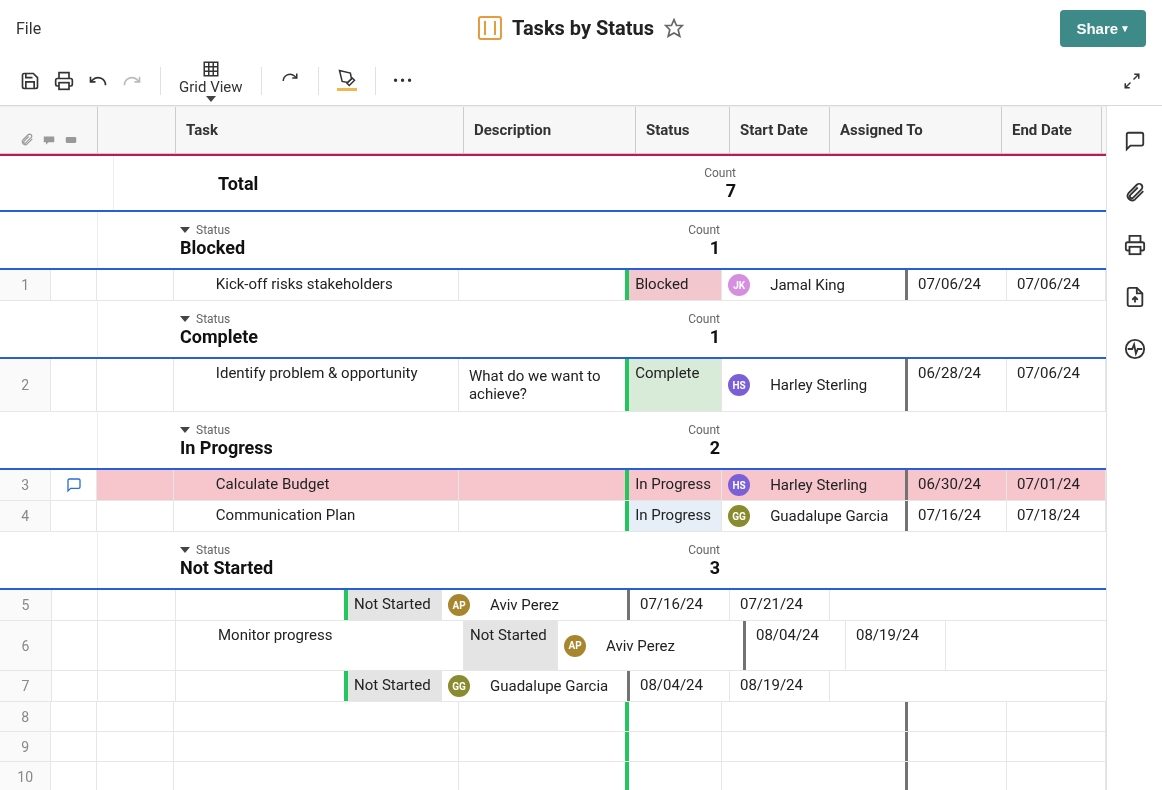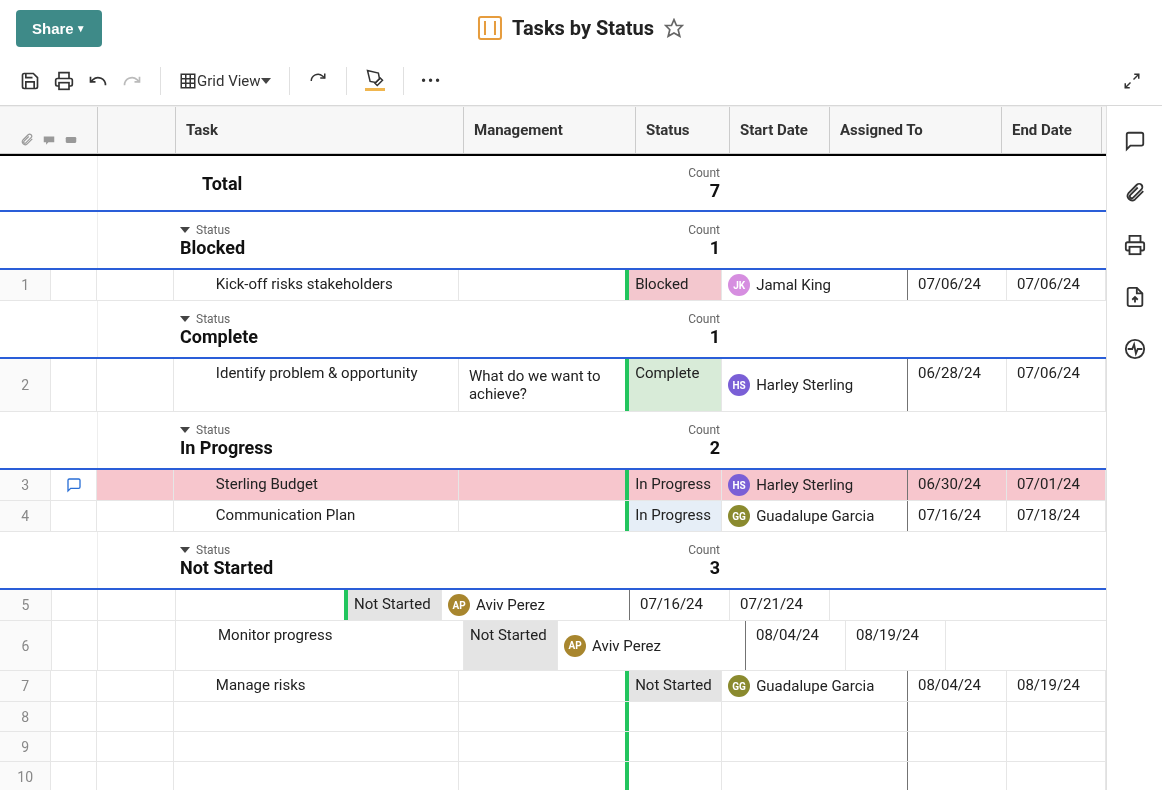--- a/index.html
+++ b/index.html
@@ -41,21 +41,21 @@
   }
   .share-btn .caret { font-size:10px; }
   .toolbar {
     display:flex; align-items:center; height:50px; padding:0 20px;
     border-bottom:1px solid #d8d8d8; gap:14px;
   }
   .tb-group { display:flex; align-items:center; gap:14px; }
   .tb-divider { width:1px; height:28px; background:#e0e0e0; margin:0 4px; }
   .tb-icon { width:20px; height:20px; color:#333; cursor:pointer; display:flex; align-items:center; justify-content:center; }
   .tb-icon.disabled { color:#bbb; cursor:default; }
-  .view-select { display:flex; align-items:center; gap:0; cursor:pointer; font-size:15px; color:#333; }
+  .view-select { display:flex; align-items:center; gap:0; cursor:pointer; font-size:15px; color:#333;flex-direction:column; }
   .view-grid-icon { width:18px; height:18px; }
   .tb-right { margin-left:auto; }
 
   .body { display:flex; }
   .sheet-wrap { flex:1; overflow:auto; background:#f4f4f4; padding-bottom:10px;}
   .right-rail {
     width:56px; border-left:1px solid #e0e0e0; display:flex; flex-direction:column;
     align-items:center; gap:30px; padding-top:24px;
   }
   .rail-icon { width:22px; height:22px; color:#333; cursor:pointer; }
@@ -67,21 +67,21 @@
   .mini-icon { width:14px; height:14px; color:#999; }
   .h-indent { width:78px; border-right:1px solid #ccc; }
   .h-col { border-right:1px solid #ccc; padding:8px 10px; font-weight:700; font-size:15px; color:#333; display:flex; align-items:center;text-align:center;}
   .col-task { width:288px; }
   .col-desc { width:172px; }
   .col-status { width:94px; }
   .col-assign { width:172px; }
   .col-start { width:100px; }
   .col-end { width:100px; }
 
-  .blue-top { border-top:2px solid #000000; }
+  .blue-top { border-top:2px solid #be185d;padding-left:16px; }
   .blue-bot { border-bottom:2px solid #2a5ed8; }
 
   .group-row {
     display:flex; background:#fff; height:58px; align-items:stretch;
   }
   .group-row .g-spacer { width:98px; border-right:1px solid #eee; }
   .group-row .g-indent { width:20px; }
   .group-label {
     display:flex; flex-direction:column; justify-content:center; padding-left:6px; flex:0 0 460px;
   }
@@ -94,21 +94,21 @@
   .g-rest { flex:1; }
 
   .data-row { display:flex; background:#fff; border-bottom:1px solid #e6e6e6; min-height:30px;}
   .data-row.tall { min-height:50px; }
   .d-index { width:52px; border-right:1px solid #e6e6e6; display:flex; align-items:center; justify-content:center; color:#888; font-size:14px; background:#fafafa;}
   .d-gutter { width:46px; border-right:1px solid #e6e6e6; display:flex; align-items:center; justify-content:center;}
   .d-indent { width:78px; border-right:1px solid #e6e6e6; }
   .d-task { width:288px; border-right:1px solid #e6e6e6; padding:5px 10px 5px 42px; font-size:15px;}
   .d-desc { width:172px; border-right:4px solid #22c55e; padding:8px 10px; font-size:15px;}
   .d-status { width:94px; border-right:1px solid #e6e6e6; padding:5px 6px; font-size:15px;}
-  .d-assign { width:188px; border-right:1px solid #737373; padding:4px 6px; font-size:15px; display:flex; align-items:center; gap:6px;}
+  .d-assign { width:188px; border-right:3px solid #737373; padding:4px 6px; font-size:15px; display:flex; align-items:center; gap:20px;}
   .d-start { width:100px; border-right:1px solid #e6e6e6; padding:5px 10px; font-size:15px;}
   .d-end { width:100px; border-right:1px solid #e6e6e6; padding:5px 10px; font-size:15px;}
 
   .highlight-row .d-indent,
   .highlight-row .d-task,
   .highlight-row .d-desc,
   .highlight-row .d-status,
   .highlight-row .d-assign,
   .highlight-row .d-start,
   .highlight-row .d-end { background:#f7c6cd; }
@@ -121,20 +121,23 @@
 
   .empty-rows .data-row { background:#fff; }
   .empty-rows .d-indent, .empty-rows .d-task, .empty-rows .d-desc, .empty-rows .d-status, .empty-rows .d-assign, .empty-rows .d-start, .empty-rows .d-end { }
 
   .total-row .group-label .main { font-size:18px; }
 </style>
 </head>
 <body>
 
 <div class="topbar">
+  <div class="left">
+    <span class="file-menu">File</span>
+  </div>
   <div class="center">
     <span class="title-icon">
         <span class="title-icon-inner"></span>
       </span>
     <span class="title-text">Tasks by Status</span>
     <svg class="star-icon" viewBox="0 0 24 24" fill="none" stroke="currentColor" stroke-width="2">
         <polygon points="12 2 15 9 22 9 17 14 19 22 12 18 5 22 7 14 2 9 9 9"></polygon>
       </svg>
   </div>
   <div class="right">
@@ -223,21 +226,21 @@
             </svg>
           <svg class="mini-icon" viewBox="0 0 24 24" fill="currentColor">
               <path d="M21 6H3v10h4v4l4-4h10z"></path>
             </svg>
           <svg class="mini-icon" viewBox="0 0 24 24" fill="currentColor">
               <rect x="3" y="7" width="18" height="10" rx="2"></rect>
             </svg>
         </div>
         <div class="h-indent"></div>
         <div class="h-col col-task">Task</div>
-        <div class="h-col col-desc">Management</div>
+        <div class="h-col col-desc">Description</div>
         <div class="h-col col-status">Status</div>
         <div class="h-col col-start">Start Date</div>
         <div class="h-col col-assign">Assigned To</div>
         <div class="h-col col-end">End Date</div>
       </div>
 
       <div class="group-row total-row blue-top blue-bot">
         <div class="g-spacer"></div>
         <div class="g-indent"></div>
         <div class="group-label" style="padding-left:84px;">
@@ -328,21 +331,21 @@
     <div class="g-rest"></div>
           </div>
           <div class="data-row highlight-row">
       <div class="d-index">3</div>
       <div class="d-gutter">
               <svg class="comment-icon" viewBox="0 0 24 24" fill="none" stroke="currentColor" stroke-width="2">
                 <path d="M21 15a2 2 0 0 1-2 2H7l-4 4V5a2 2 0 0 1 2-2h14a2 2 0 0 1 2 2z"></path>
               </svg>
             </div>
       <div class="d-indent"></div>
-      <div class="d-task">Sterling Budget</div>
+      <div class="d-task">Calculate Budget</div>
       <div class="d-desc"></div>
       <div class="d-status">In Progress</div>
       <div class="d-assign">
         <span class="avatar" style="background:#7a5fd6;">HS</span>
         <span>Harley Sterling</span>
       </div>
       <div class="d-start">06/30/24</div>
       <div class="d-end">07/01/24</div>
           </div>
           <div class="data-row">
@@ -398,21 +401,20 @@
         <span class="avatar" style="background:#a8862e;">AP</span>
         <span>Aviv Perez</span>
       </div>
       <div class="d-start">08/04/24</div>
       <div class="d-end">08/19/24</div>
           </div>
           <div class="data-row">
       <div class="d-index">7</div>
       <div class="d-gutter"></div>
       <div class="d-indent"></div>
-      <div class="d-task">Manage risks</div>
       <div class="d-desc"></div>
       <div class="d-status" style="background:#e4e4e4;">Not Started</div>
       <div class="d-assign">
         <span class="avatar" style="background:#8a8a2e;">GG</span>
         <span>Guadalupe Garcia</span>
       </div>
       <div class="d-start">08/04/24</div>
       <div class="d-end">08/19/24</div>
           </div>
         </div>

